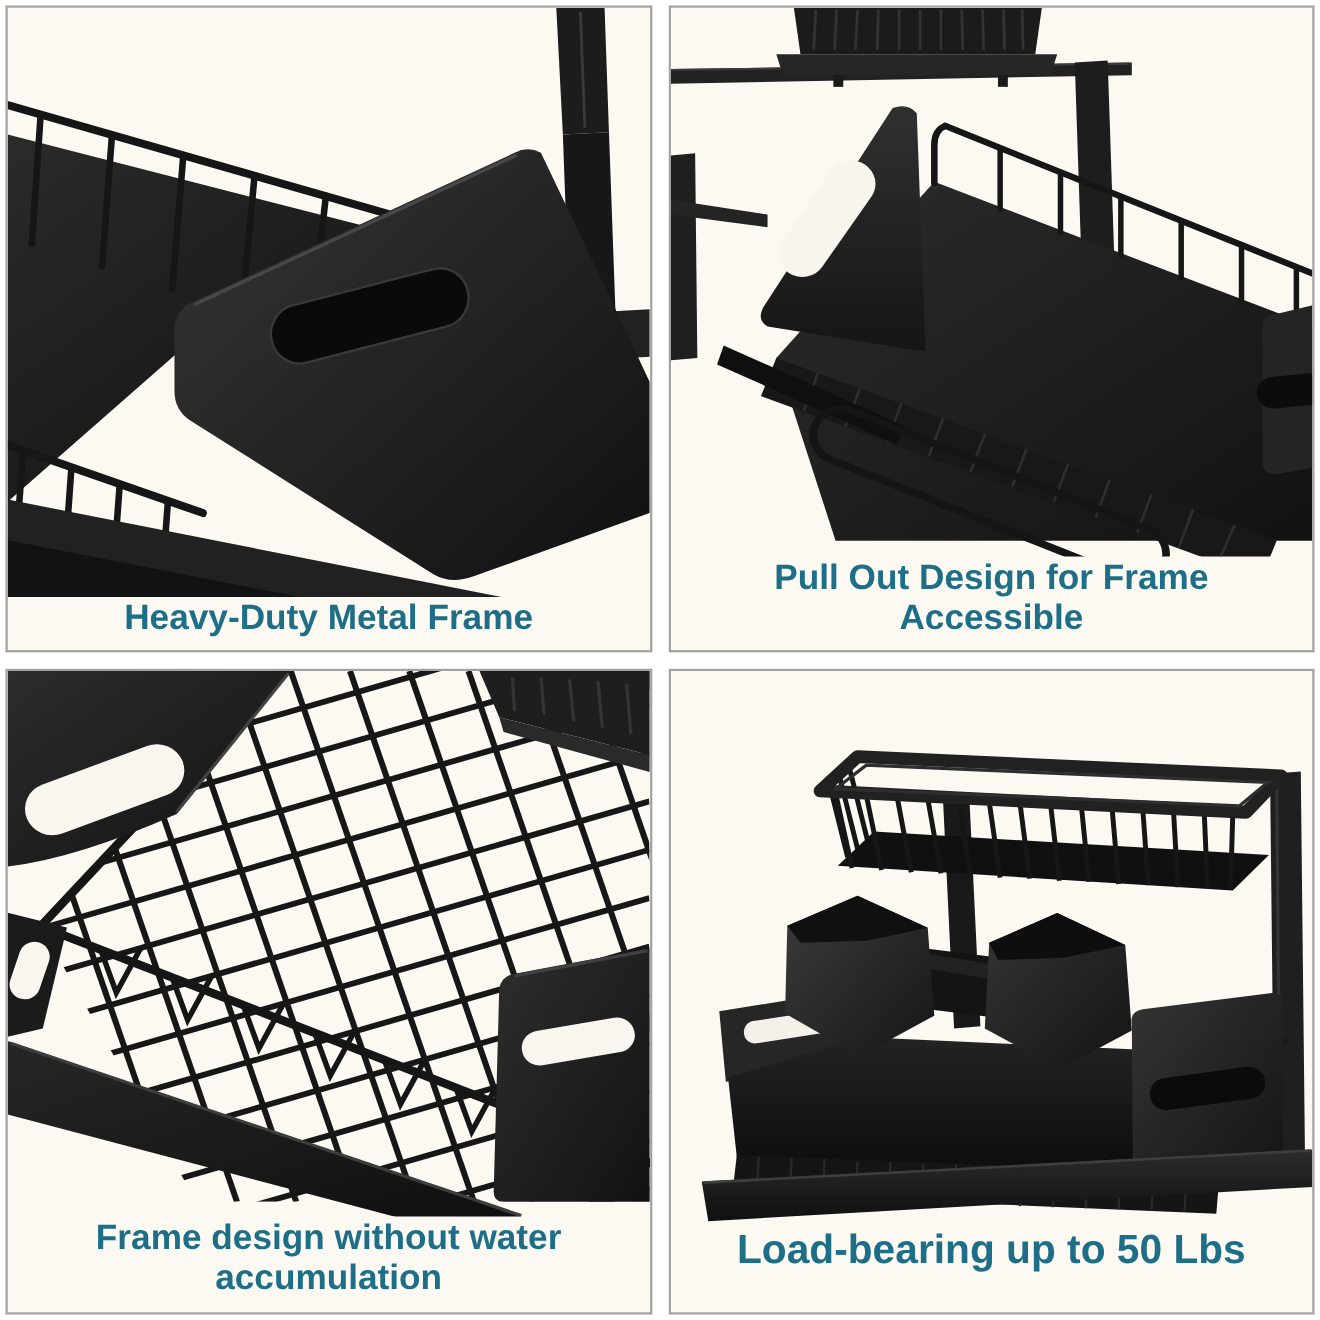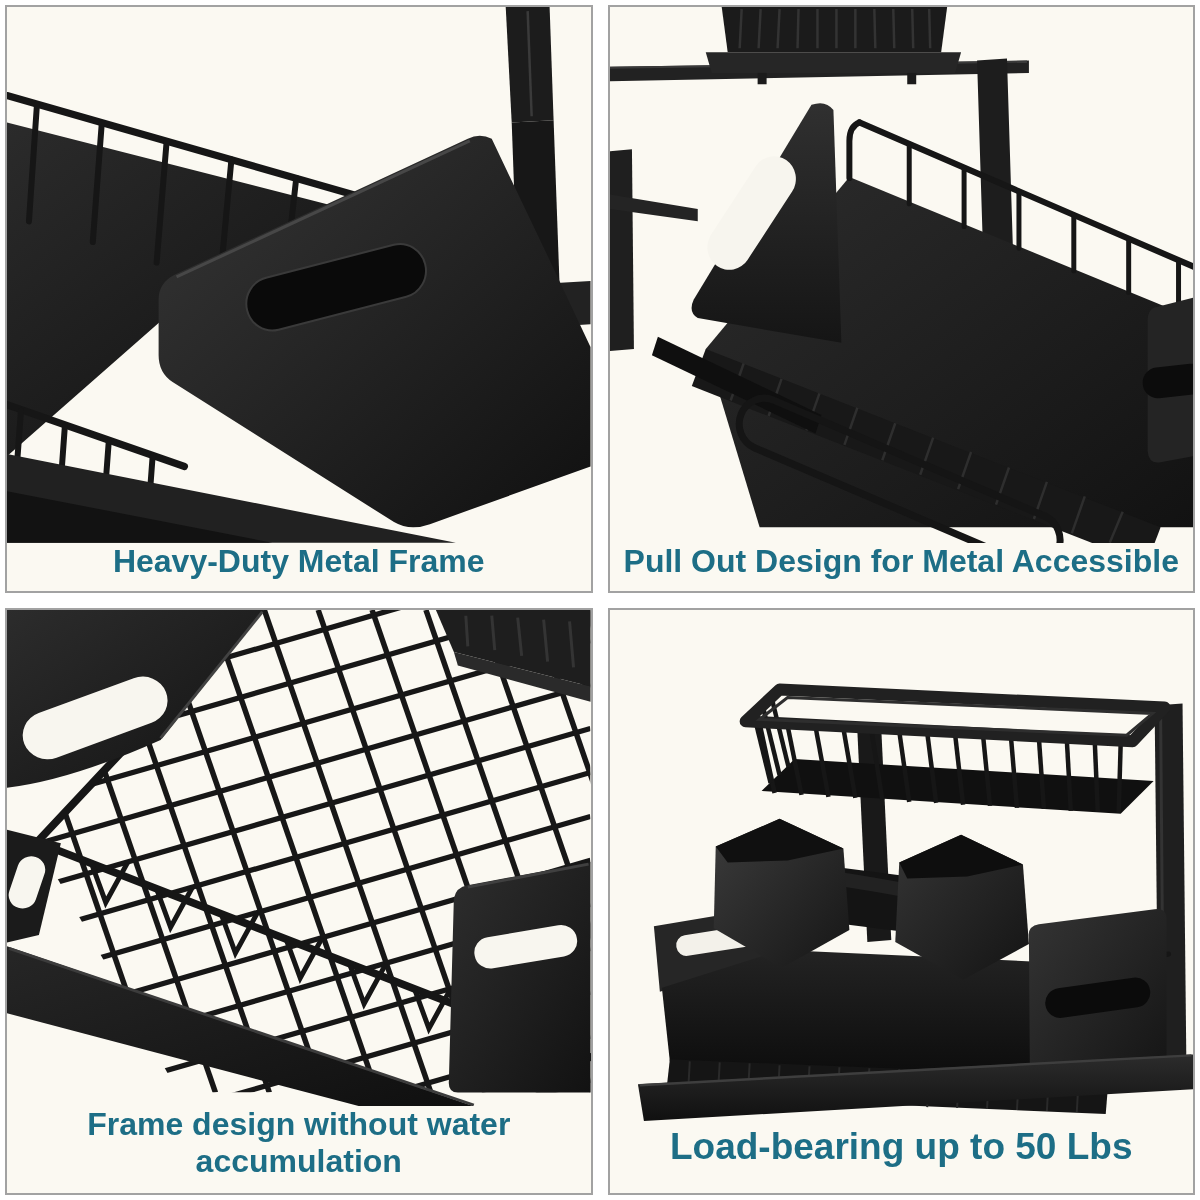--- a/index.html
+++ b/index.html
@@ -14,21 +14,21 @@
   }
   .photo{flex:1 1 auto;min-height:0;display:block;}
   .photo svg{width:100%;height:100%;display:block;}
   .caption{
     flex:0 0 auto;text-align:center;
     font-family:"Liberation Sans",sans-serif;font-weight:700;
     font-size:32px;line-height:1.15;color:#1d6e86;
     padding:0 10px 11px 10px;
   }
   .caption.two-line{max-width:440px;margin:0 auto;padding-bottom:13px;}
-  .caption.large{font-size:37px;padding-bottom:24px;}
+  .caption.large{font-size:37px;padding-bottom:35px;}
   .wire{stroke:#161616;fill:none;stroke-linecap:round;}
 </style>
 </head>
 <body>
 
 <div class="collage">
 
   <div class="panel">
     <div class="photo">
       <svg viewBox="0 0 585 520" preserveAspectRatio="none">
@@ -145,21 +145,21 @@
           <path d="M134,346 L121,382 M172,361 L159,397 M210,375 L197,411 M248,389 L235,425 M286,404 L273,440 M324,418 L311,454 M362,432 L349,468 M400,447 L387,483 M438,461 L425,497 M476,475 L463,511 M514,490 L501,520" stroke="#2e2e2e" stroke-width="2.5" fill="none"></path>
         </g>
         <g>
           <polygon points="48,320 212,396 206,414 42,338" fill="#0f0f0f"></polygon>
         </g>
         <g transform="rotate(22.5 290 462)">
           <rect x="118" y="436" width="344" height="50" rx="25" fill="none" stroke="#151515" stroke-width="7"></rect>
         </g>
       </svg>
     </div>
-    <div class="caption">Pull Out Design for Metal Accessible</div>
+    <div class="caption">Pull Out Design for Frame Accessible</div>
   </div>
 
   <div class="panel">
     <div class="photo">
       <svg viewBox="0 0 585 520" preserveAspectRatio="none">
         <defs>
           <linearGradient id="s3a" x1="0" y1="0" x2="1" y2="1">
             <stop offset="0" stop-color="#2c2c2c"></stop>
               <stop offset="1" stop-color="#131313"></stop>
           </linearGradient>

